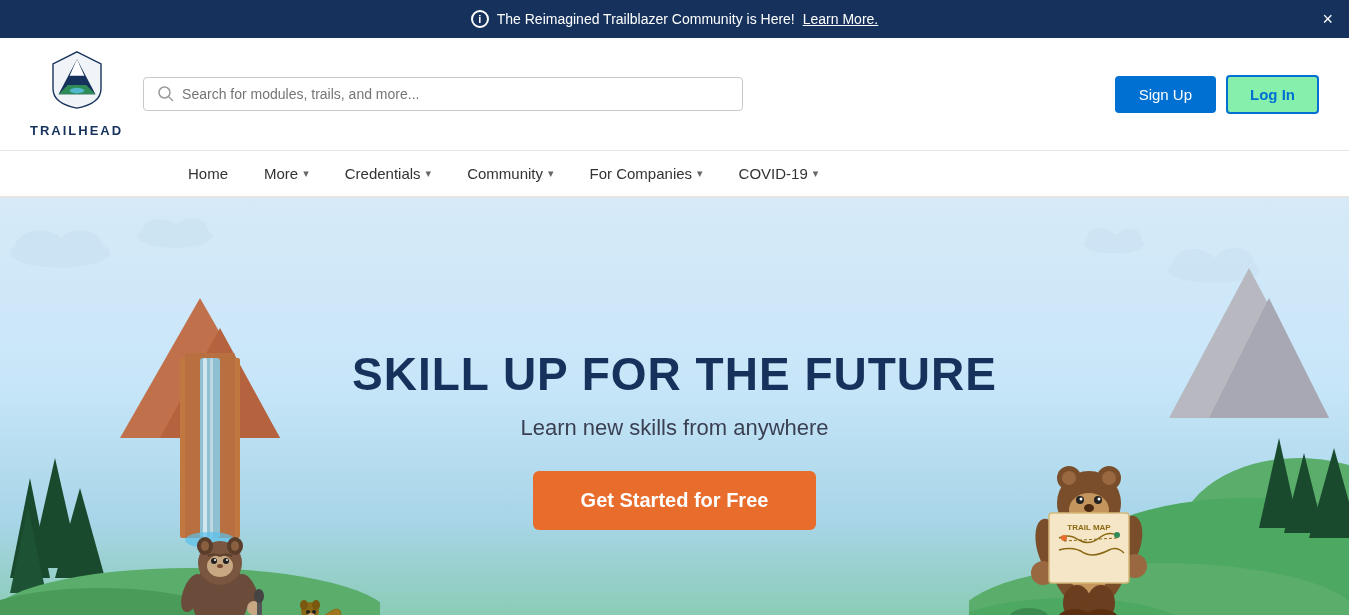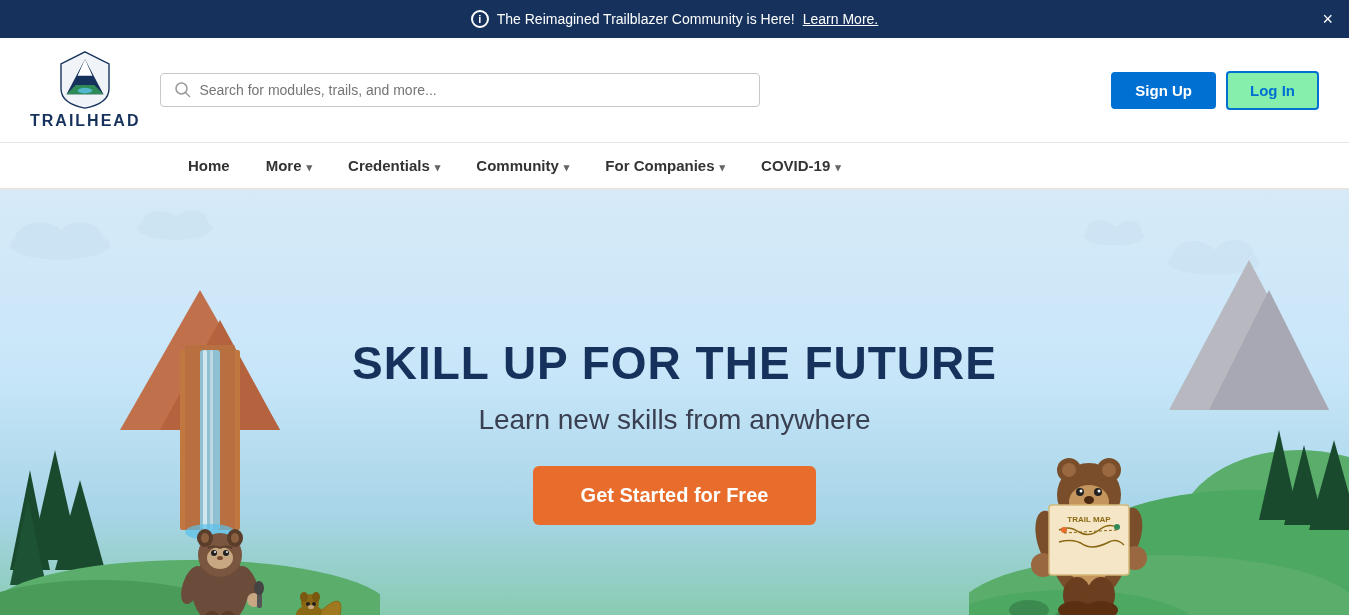--- a/index.html
+++ b/index.html
@@ -62,25 +62,25 @@
       flex-direction: column;
       align-items: center;
       cursor: pointer;
       flex-shrink: 0;
     }
     .logo-svg {
       width: 60px;
       height: 60px;
     }
     .logo-text {
-      font-size: 16px;
+      font-size: 13px;
       font-weight: 700;
       letter-spacing: 2px;
       color: #16325c;
-      margin-top: 2px;
+      margin-top: 13px;
     }
 
     
     .search-bar {
       flex: 1;
       max-width: 600px;
       display: flex;
       align-items: flex-start;
       border: 1px solid #c9c9c9;
       border-radius: 4px;
@@ -106,21 +106,21 @@
       gap: 10px;
       align-items: center;
     }
     .btn-signup {
       background-color: #0070d2;
       color: #fff;
       border: none;
       border-radius: 4px;
       padding: 10px 24px;
       font-size: 15px;
-      font-weight: 700;
+      font-weight: 400;
       cursor: pointer;
     }
     .btn-login {
       background-color: #86efac;
       color: #0070d2;
       border: 2px solid #0070d2;
       border-radius: 4px;
       padding: 9px 22px;
       font-size: 15px;
       font-weight: 600;
@@ -135,23 +135,23 @@
       align-items: center;
       gap: 0;
       border-bottom: 2px solid #e5e5e5;
     }
     .nav-item {
       padding: 14px 18px;
       font-size: 15px;
       color: #333;
       cursor: pointer;
       display: flex;
-      align-items: flex-end;
+      align-items: center;
       gap: 5px;
-      font-weight: 700;
+      font-weight: 400;
       text-decoration: none;
       white-space: nowrap;
     }
     .nav-chevron {
       font-size: 11px;
       color: #666;
     }
 
     
     .hero {
@@ -174,21 +174,21 @@
     }
     .hero-title {
       font-size: 46px;
       font-weight: 800;
       color: #16325c;
       letter-spacing: 1px;
       text-transform: uppercase;
       margin-bottom: 14px;
     }
     .hero-subtitle {
-      font-size: 28px;
+      font-size: 22px;
       color: #3a3f51;
       margin-bottom: 30px;
       font-weight: 400;
     }
     .btn-cta {
       background-color: #e86c2c;
       color: #fff;
       border: none;
       border-radius: 6px;
       padding: 18px 48px;

